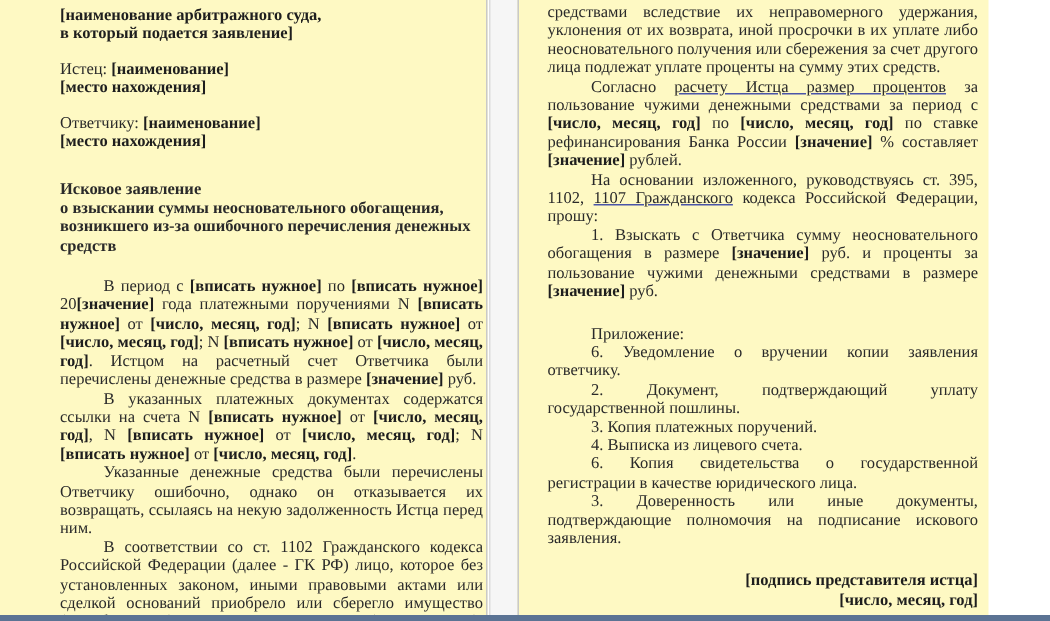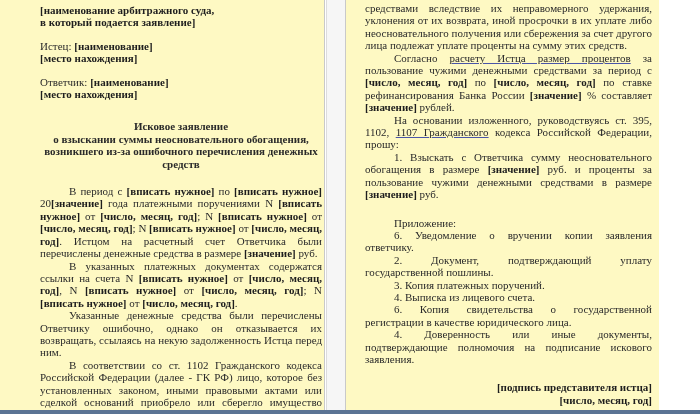--- a/index.html
+++ b/index.html
@@ -24,41 +24,41 @@
   .bottom-bar {
     position: absolute; left: 0; right: 0; bottom: 0; height: 4px;
     background: #5b7394;
   }
   .content { position: absolute; }
   #page-left .content { left: 40px; width: 282px; top: 4px; }
   #page-right .content { left: 19px; width: 287px; top: 2px; }
   .right-block { text-align: right; }
   .right-block p { margin: 0; }
   .gap { height: 11px; }
-  .title { text-align: center; font-weight: bold; margin: 0; }
+  .title { text-align: left; font-weight: bold; margin: 0; }
   p { margin: 0; text-align: justify; }
   .ind { text-indent: 29px; }
   b { font-weight: bold; color: #1e1e1e; }
   .link { color: #2a2a2a; text-decoration: underline; text-decoration-color: #4a55a8; }
   .list-item { text-indent: 29px; text-align: justify; }
   .signature p { padding-left: 29px; text-align: right; }
 </style>
 </head>
 <body>
 
 <div class="page" id="page-left">
   <div class="content">
     <div class="right-block">
       <p><b>[наименование арбитражного суда,</b></p>
       <p><b>в который подается заявление]</b></p>
       <div class="gap"></div>
       <p><span>Истец: </span><b>[наименование]</b></p>
       <p><b>[место нахождения]</b></p>
       <div class="gap"></div>
-      <p><span>Ответчик: </span><b>[наименование]</b></p>
+      <p><span>Ответчику: </span><b>[наименование]</b></p>
       <p><b>[место нахождения]</b></p>
     </div>
     <div class="gap" style="height:20px"></div>
     <p class="title">Исковое заявление</p>
     <p class="title">о взыскании суммы неосновательного обогащения, возникшего из-за ошибочного перечисления денежных средств</p>
     <div class="gap" style="height:15px"></div>
 
     <p class="ind"><span>В период с </span><b>[вписать нужное]</b><span> по </span><b>[вписать нужное]</b><span> 20</span><b>[значение]</b><span> года платежными поручениями N </span><b>[вписать нужное]</b><span> от </span><b>[число, месяц, год]</b><span>; N </span><b>[вписать нужное]</b><span> от </span><b>[число, месяц, год]</b><span>; N </span><b>[вписать нужное]</b><span> от </span><b>[число, месяц, год]</b><span>. Истцом на расчетный счет Ответчика были перечислены денежные средства в размере </span><b>[значение]</b><span> руб.</span></p>
 
     <p class="ind"><span>В указанных платежных документах содержатся ссылки на счета N </span><b>[вписать нужное]</b><span> от </span><b>[число, месяц, год]</b><span>, N </span><b>[вписать нужное]</b><span> от </span><b>[число, месяц, год]</b><span>; N </span><b>[вписать нужное]</b><span> от </span><b>[число, месяц, год]</b><span>.</span></p>
@@ -83,21 +83,21 @@
     <p class="ind"><span>1. Взыскать с Ответчика сумму неосновательного обогащения в размере </span><b>[значение]</b><span> руб. и проценты за пользование чужими денежными средствами в размере </span><b>[значение]</b><span> руб.</span></p>
 
     <div class="gap" style="height:16px"></div>
     <div>
       <p class="list-item">Приложение:</p>
       <p class="list-item">6. Уведомление о вручении копии заявления ответчику.</p>
       <p class="list-item">2. Документ, подтверждающий уплату государственной пошлины.</p>
       <p class="list-item">3. Копия платежных поручений.</p>
       <p class="list-item">4. Выписка из лицевого счета.</p>
       <p class="list-item">6. Копия свидетельства о государственной регистрации в качестве юридического лица.</p>
-      <p class="list-item">4. Доверенность или иные документы, подтверждающие полномочия на подписание искового заявления.</p>
+      <p class="list-item">3. Доверенность или иные документы, подтверждающие полномочия на подписание искового заявления.</p>
     </div>
 
     <div class="gap" style="height:16px"></div>
     <div class="signature">
       <p><b>[подпись представителя истца]</b></p>
       <p><b>[число, месяц, год]</b></p>
     </div>
   </div>
 </div>
 

